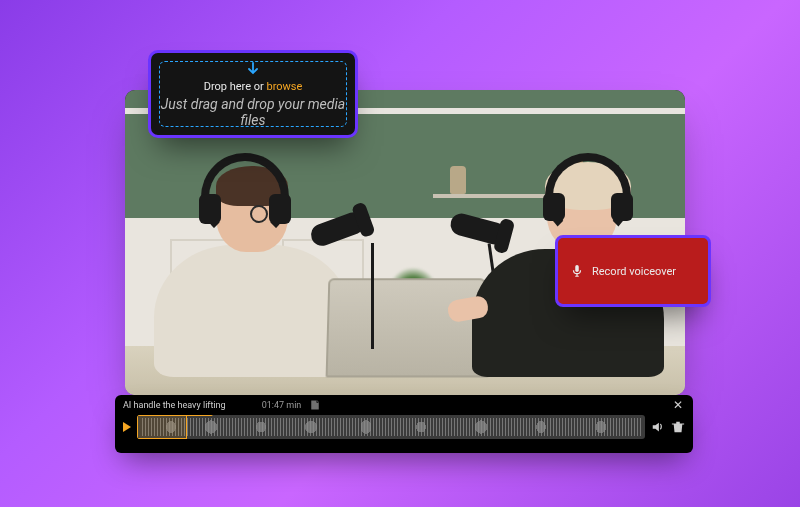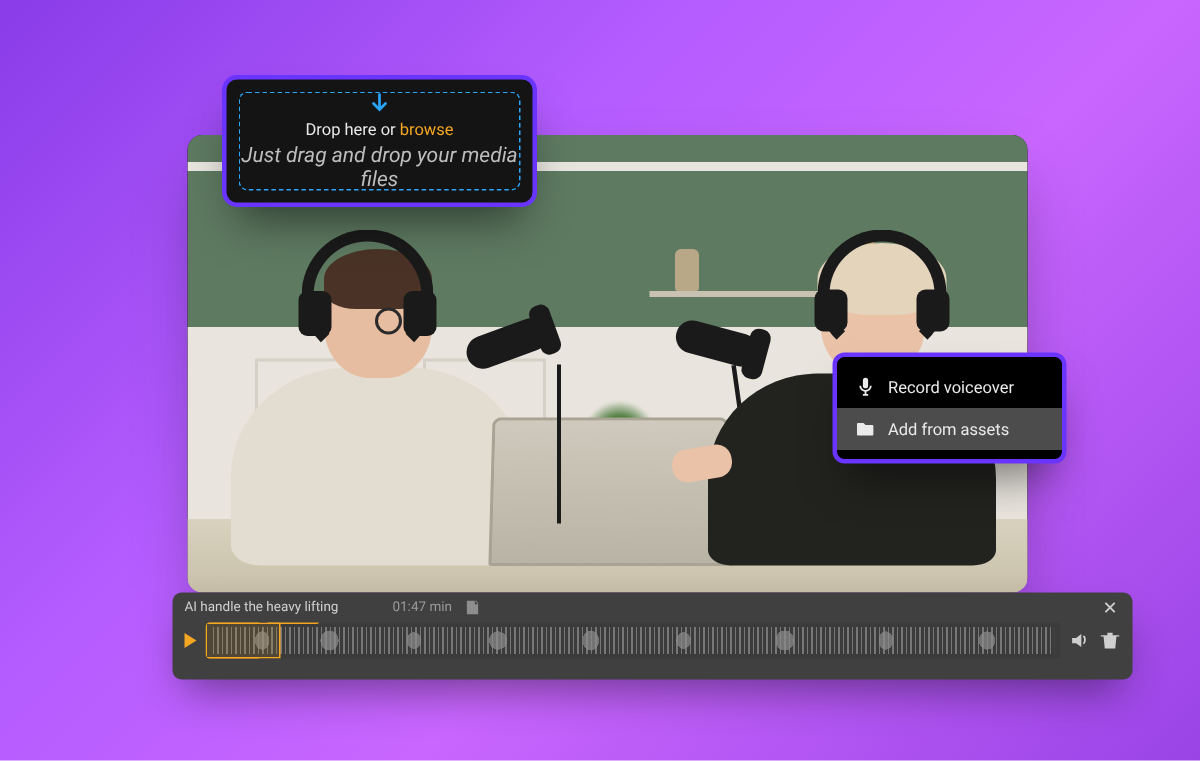--- a/index.html
+++ b/index.html
@@ -72,22 +72,22 @@
   .pr-hair  { position:absolute; top:2%; right:18%; width:86px; height:48px; background:#e4d4bc; border-radius:50% 50% 40% 40%; }
   .pr-hp    { position:absolute; top:-2%; right:18%; width:86px; height:86px; border:8px solid #1a1a1a; border-bottom-color:transparent; border-radius:50%; }
   .pr-hp::before,.pr-hp::after{content:"";position:absolute;top:46%;width:22px;height:28px;background:#1a1a1a;border-radius:6px;}
   .pr-hp::before{left:-10px;} .pr-hp::after{right:-10px;}
   .pr-hand  { position:absolute; bottom:26%; left:4%; width:40px; height:22px; background:#e9c2a8; border-radius:10px; transform:rotate(-10deg); }
 
   
   .timeline {
     position:absolute;
     left:115px; top:395px;
-    width:640px; height:58px;
-    background:#404040;
+    width:578px; height:58px;
+    background:#000000;
     border-radius:6px;
     box-shadow:0 14px 30px -8px rgba(0,0,0,.45);
     color:#cfcfcf;
     font-size:10px;
   }
   .tl-header { display:flex; align-items:center; gap:8px; height:18px; padding:2px 8px 0 8px; }
   .tl-title  { color:#d0d0d0; font-size:9px; white-space:nowrap; }
   .tl-dur    { color:#9a9a9a; font-size:9px;padding-left:28px; }
   .tl-note   { width:12px;height:12px;opacity:.55; }
   .tl-spacer { flex:1; }
@@ -148,25 +148,25 @@
   .dz-arrow { color:#2aa6ff; }
   .dz-line1 { font-size:11px; color:#e8e8e8;text-align:center; }
   .dz-line1 .browse { color:#f5a623; cursor:pointer; }
   .dz-line2 { font-size:14px; color:#bdbdbd;font-style:italic; }
 
   
   .action-menu {
     position:absolute;
     left:555px; top:235px;
     width:156px;
-    background:#000000;
+    background:#b91c1c;
     border-radius:8px;
     border:3px solid #6a34ff;
     box-shadow:0 18px 30px -10px rgba(0,0,0,.5);
-    padding:6px 0;
+    padding:19px 0;
   }
   .am-item {
     display:flex; align-items:center; gap:8px;
     padding:7px 12px;
     font-size:11px; color:#eaeaea;
     cursor:pointer;
   }
   .am-item.selected { background:#4c4c4c; }
   .am-ic { width:14px; height:14px; flex:0 0 14px; display:flex;align-items:center;justify-content:center; color:#eaeaea;}
 
@@ -264,21 +264,13 @@
   <div class="am-item">
     <span class="am-ic">
       <svg viewBox="0 0 16 16" width="14" height="14" fill="currentColor">
           <rect x="6" y="1" width="4" height="8" rx="2"></rect>
           <path d="M4 7a4 4 0 0 0 8 0" fill="none" stroke="currentColor" stroke-width="1.4"></path>
           <path d="M8 11v3M6 14h4" stroke="currentColor" stroke-width="1.4"></path>
         </svg>
     </span>
     <span>Record voiceover</span>
   </div>
-  <div class="am-item selected">
-    <span class="am-ic">
-      <svg viewBox="0 0 16 16" width="14" height="14" fill="currentColor">
-          <path d="M1.5 4.5c0-.6.4-1 1-1h4l1.5 1.5h5c.6 0 1 .4 1 1v6c0 .6-.4 1-1 1h-10.5c-.6 0-1-.4-1-1z"></path>
-        </svg>
-    </span>
-    <span>Add from assets</span>
-  </div>
 </div>
 
 </body></html>

